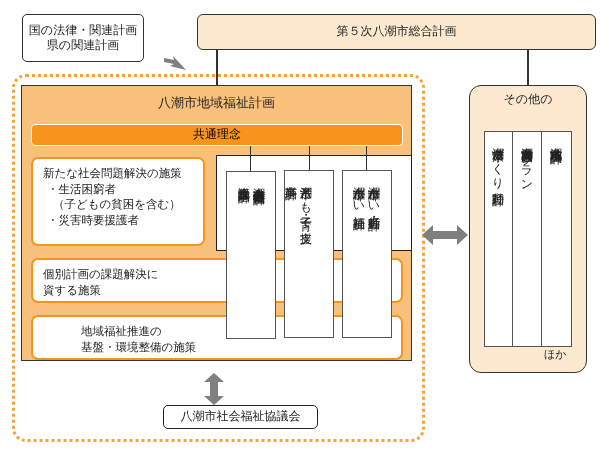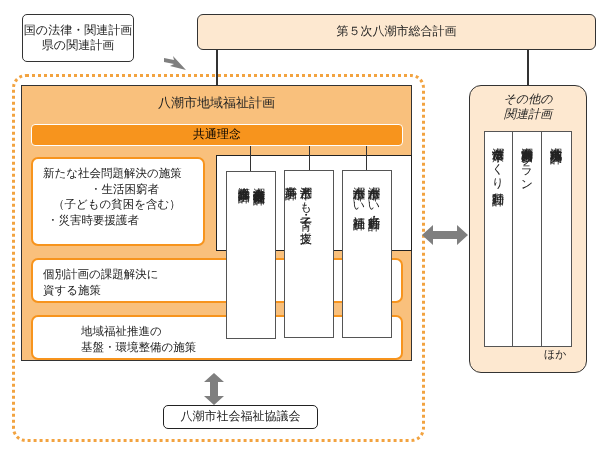--- a/index.html
+++ b/index.html
@@ -1,20 +1,20 @@
 <!DOCTYPE html>
 <html><head>
 <meta charset="utf-8">
 <style>
   html, body { margin:0; padding:0; background:#ffffff; }
   body { width:609px; height:456px; position:relative; overflow:hidden;
          font-family:"DejaVu Sans", "Liberation Sans", sans-serif; color:#222; }
   .abs { position:absolute; box-sizing:border-box; }
 
-  .national { left:22px; top:14px; width:112px; height:48px; border:1.6px solid #333;
+  .national { left:22px; top:14px; width:122px; height:48px; border:1.6px solid #333;
               border-radius:5px; background:#fff; font-size:12px; line-height:15px;
               text-align:center; padding-top:8px; }
   .master { left:197px; top:14px; width:399px; height:36px; border:1.6px solid #333;
             border-radius:6px; background:#fde8d0; font-size:12px; text-align:center;
             line-height:33px; }
   .conn { background:#333; }
   .outer-dots { left:12px; top:74px; width:413px; height:368px;
                 border:3px dotted #f2a340; border-radius:14px; }
 
   .welfare { left:21px; top:85px; width:391px; height:276px; border:1.4px solid #333;
@@ -39,21 +39,21 @@
   .vp2 { left:284px; top:170px; width:50px; height:168px; }
   .vp3 { left:342px; top:170px; width:50px; height:168px; }
 
   .council { left:137px; top:405px; width:155px; height:24px; border:1.6px solid #222;
              border-radius:5px; background:#fff; font-size:12px; text-align:center;
              line-height:21px;margin-left:26px; }
 
   .others { left:469px; top:85px; width:118px; height:288px; border:1.6px solid #333;
             border-radius:12px; background:#fde8d0; }
   .others-title { left:469px; top:92px; width:118px; font-size:12px; text-align:center;
-                  line-height:15px;font-style:italic; }
+                  line-height:15px; }
   .others-inner { left:484px; top:131px; width:88px; height:216px; background:#fff;
                   border:1px solid #555; }
   .ov { top:131px; width:29px; height:216px; }
   .ov1 { left:484px; border-right:1px solid #555; }
   .ov2 { left:513px; border-right:1px solid #555; }
   .ov3 { left:542px; }
   .others-etc { left:544px; top:347px; font-size:11px; }
 </style>
 </head>
 <body>
@@ -74,21 +74,21 @@
 <div class="abs conn" style="left:527px;top:50px;width:1.5px;height:36px;"></div>
 
 <div class="abs outer-dots"></div>
 
 <div class="abs welfare"></div>
 <div class="abs welfare-title">八潮市地域福祉計画</div>
 <div class="abs common">共通理念</div>
 
 <div class="abs policy p1">
   <div>新たな社会問題解決の施策</div>
-  <div style="padding-left:4px;margin-left:43px;">・生活困窮者</div>
+  <div style="padding-left:4px;">・生活困窮者</div>
   <div style="padding-left:10px;">（子どもの貧困を含む）</div>
   <div style="padding-left:4px;">・災害時要援護者</div>
 </div>
 <div class="abs policy p2">
   <div>個別計画の課題解決に</div>
   <div>資する施策</div>
 </div>
 <div class="abs policy p3">
   <div>地域福祉推進の</div>
   <div>基盤・環境整備の施策</div>
@@ -120,21 +120,20 @@
   <span>八潮市社会福祉協議会</span>
 </div>
 
 <svg class="abs" style="left:422px;top:224px;width:46px;height:22px;">
   <polygon points="0,11 11,1 11,7 35,7 35,1 46,11 35,21 35,15 11,15 11,21" fill="#7f7f7f"></polygon>
 </svg>
 
 <div class="abs others"></div>
 <div class="abs others-title">
   <div>その他の</div>
-  <div>関連計画</div>
 </div>
 <div class="abs others-inner"></div>
 <div class="abs ov ov1">
   <div class="vtext" style="position:absolute;left:7px;top:7px;">八潮市健康づくり行動計画</div>
 </div>
 <div class="abs ov ov2">
   <div class="vtext" style="position:absolute;left:7px;top:7px;">八潮市男女共同参画プラン</div>
 </div>
 <div class="abs ov ov3">
   <div class="vtext" style="position:absolute;left:7px;top:7px;">八潮市地域防災計画</div>

